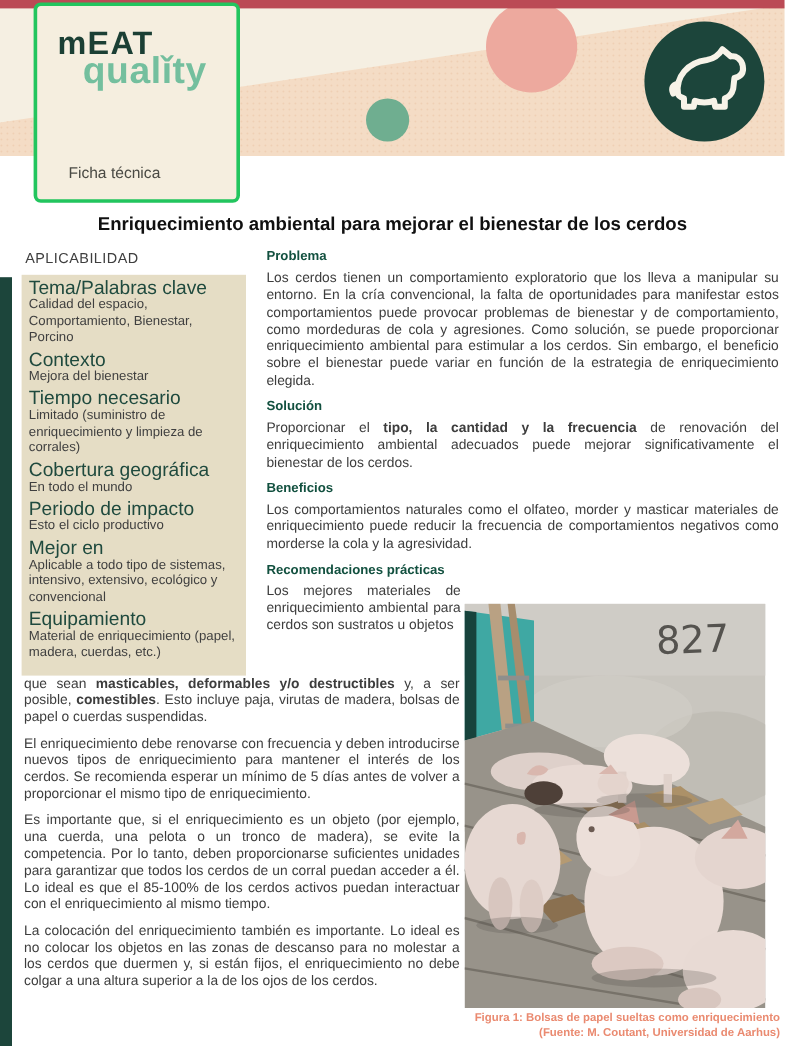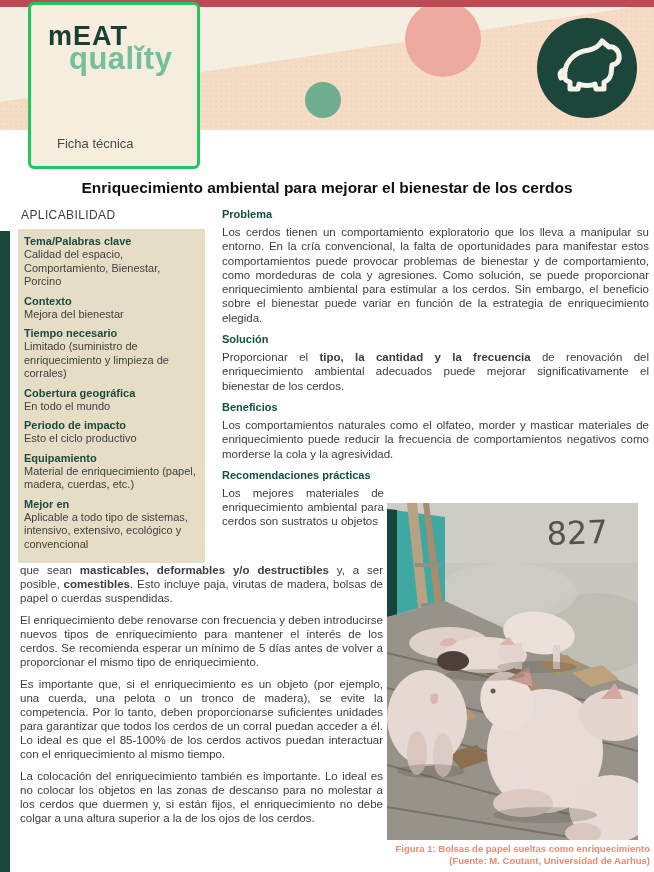--- a/index.html
+++ b/index.html
@@ -22,21 +22,21 @@
   .title{position:absolute;left:0;top:179px;width:654px;text-align:center;font-weight:bold;font-size:15.5px;color:#101010;z-index:1;}
   
   .leftbar{position:absolute;left:0;top:231px;width:10px;height:641px;background:#1c453b;}
   
   .aplicabilidad{position:absolute;left:9px;top:208px;font-size:12px;letter-spacing:0.4px;color:#3e3e3e;margin-left:12px;}
   .sidebox{
     position:absolute;left:18px;top:229px;width:175px;min-height:313px;
     background:#e5ddc5;padding:5px 6px 7px 6px;
   }
   .side-item{margin-bottom:5px;}
-  .side-label{font-weight:bold;font-size:11px;line-height:14px;color:#1f4a3e;}
+  .side-label{font-weight:normal;font-size:16px;line-height:14px;color:#1f4a3e;}
   .side-value{font-size:11px;line-height:13.5px;color:#3f3f3f;}
   
   .rightcol{position:absolute;left:222px;top:208px;width:427px;}
   .sec-h{font-weight:bold;font-size:11px;line-height:13px;color:#12503f;margin:0 0 4px 0;}
   .para{font-size:11.5px;line-height:14.3px;color:#3d3d3d;text-align:justify;margin:0 0 8px 0;}
   .para.narrow{width:162px;}
   .b{font-weight:bold;}
   
   .lowercol{position:absolute;left:20px;top:563px;width:363px;}
   .lowercol .para{line-height:14px;}
@@ -100,26 +100,26 @@
     </div>
     <div class="side-item">
       <div class="side-label">Cobertura geográfica</div>
       <div class="side-value">En todo el mundo</div>
     </div>
     <div class="side-item">
       <div class="side-label">Periodo de impacto</div>
       <div class="side-value">Esto el ciclo productivo</div>
     </div>
     <div class="side-item">
+      <div class="side-label">Mejor en</div>
+      <div class="side-value">Aplicable a todo tipo de sistemas, intensivo, extensivo, ecológico y convencional</div>
+    </div>
+    <div class="side-item">
       <div class="side-label">Equipamiento</div>
       <div class="side-value">Material de enriquecimiento (papel, madera, cuerdas, etc.)</div>
-    </div>
-    <div class="side-item">
-      <div class="side-label">Mejor en</div>
-      <div class="side-value">Aplicable a todo tipo de sistemas, intensivo, extensivo, ecológico y convencional</div>
     </div>
   </div>
 
   <div class="rightcol">
     <div class="sec-h">Problema</div>
     <p class="para">Los cerdos tienen un comportamiento exploratorio que los lleva a manipular su entorno. En la cría convencional, la falta de oportunidades para manifestar estos comportamientos puede provocar problemas de bienestar y de comportamiento, como mordeduras de cola y agresiones. Como solución, se puede proporcionar enriquecimiento ambiental para estimular a los cerdos. Sin embargo, el beneficio sobre el bienestar puede variar en función de la estrategia de enriquecimiento elegida.</p>
 
     <div class="sec-h">Solución</div>
     <p class="para"><span>Proporcionar el </span><span class="b">tipo, la cantidad y la frecuencia</span><span> de renovación del enriquecimiento ambiental adecuados puede mejorar significativamente el bienestar de los cerdos.</span></p>
 

